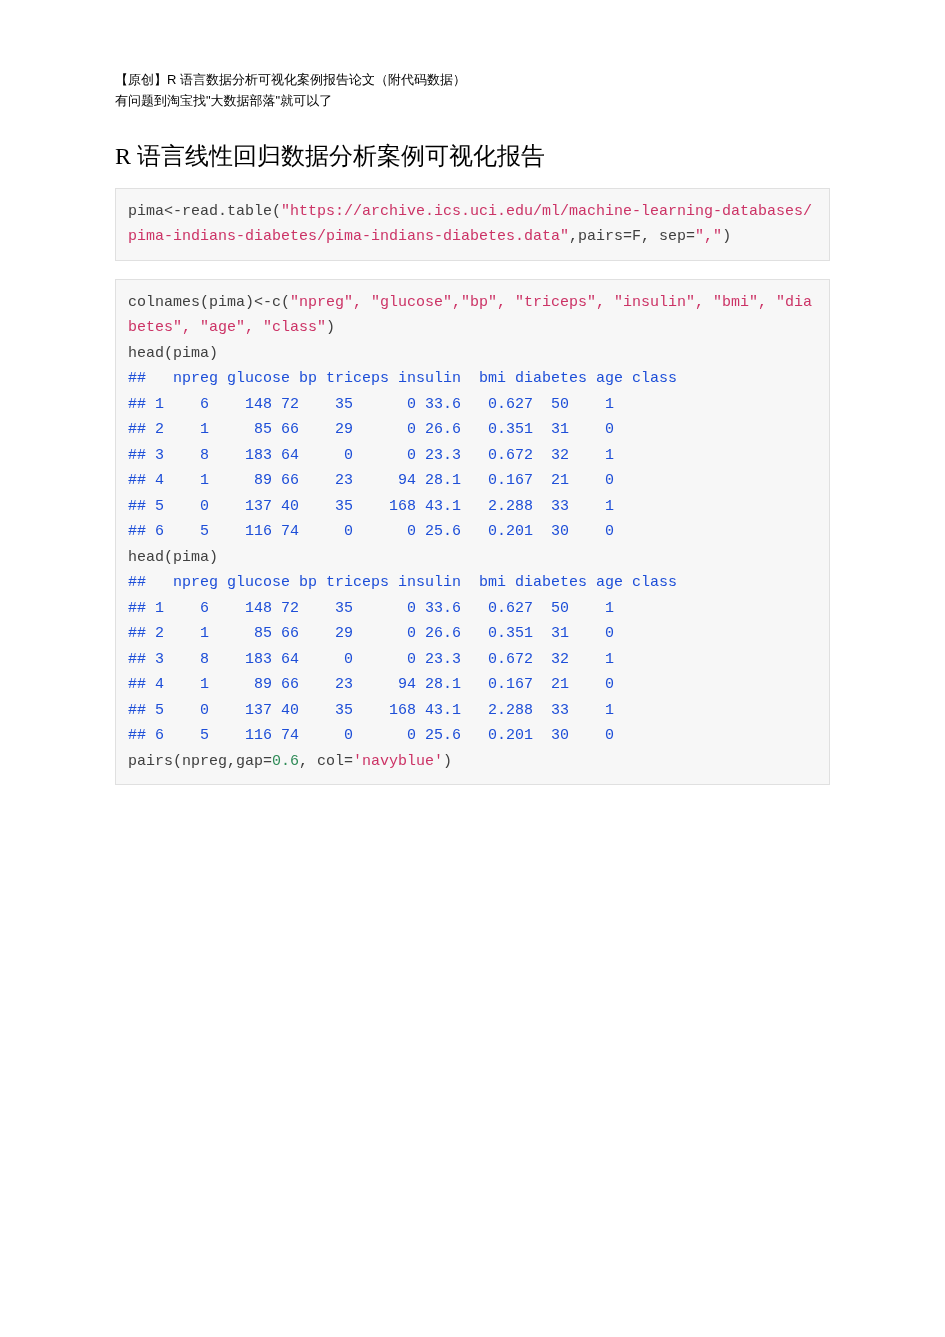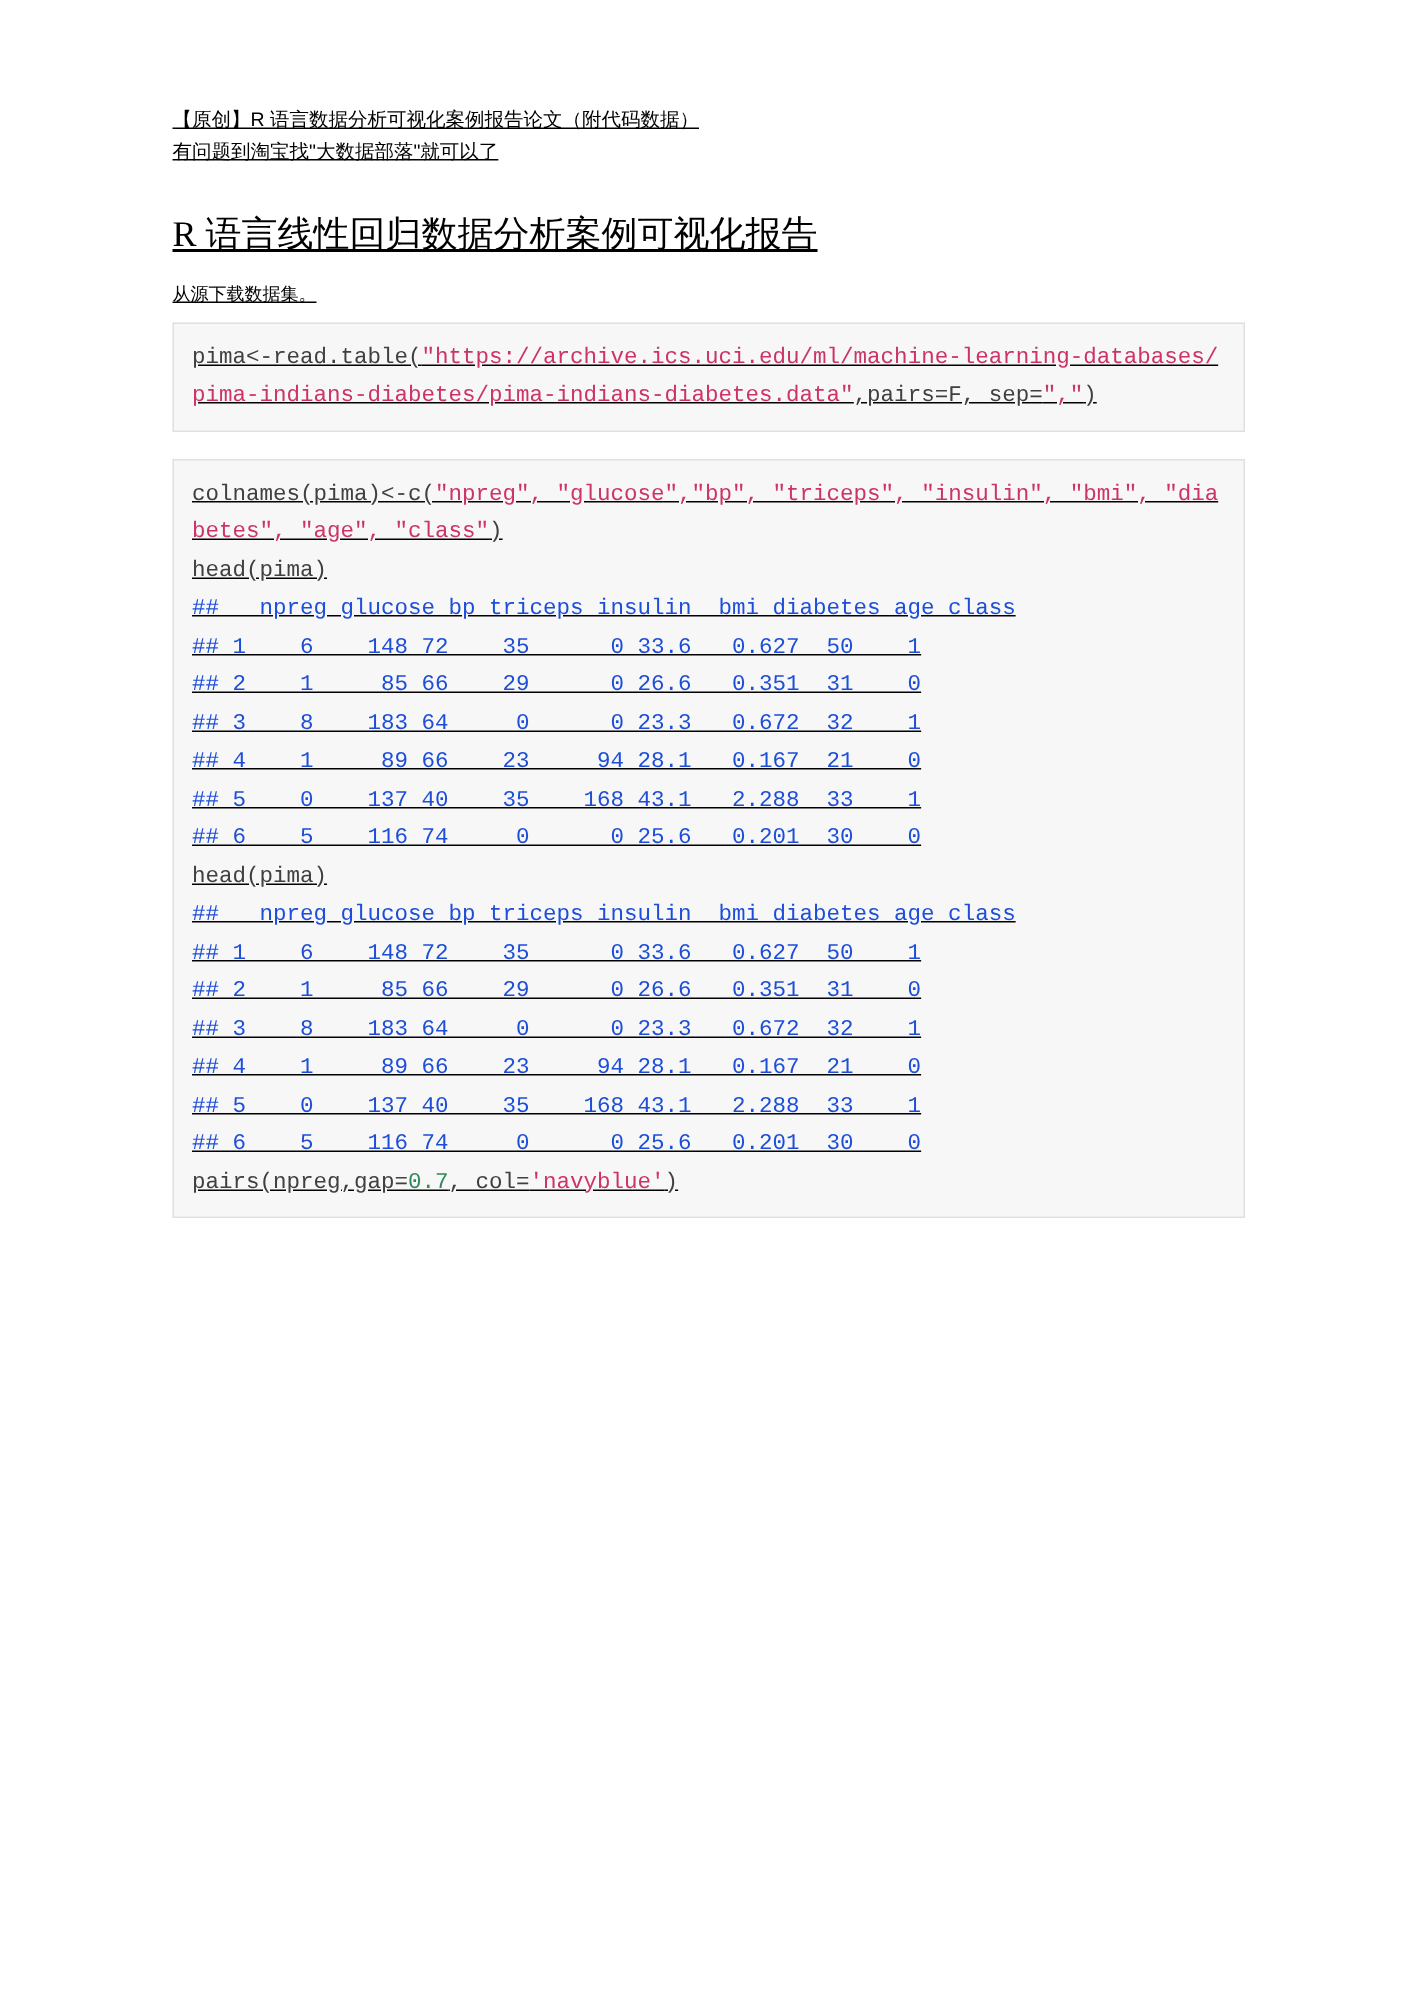--- a/index.html
+++ b/index.html
@@ -5,21 +5,20 @@
   body {
     margin: 0;
     padding: 0;
     background: #ffffff;
     font-family: "Microsoft YaHei", "SimSun", Arial, sans-serif;
     width: 945px;
   }
   .page {
     padding: 70px 115px 40px 115px;
     box-sizing: border-box;
-    text-decoration: underline;
   }
   .header-meta {
     font-size: 13px;
     line-height: 1.6;
     color: #000;
     margin-bottom: 28px;
   }
   .main-title {
     font-size: 24px;
     font-weight: normal;
@@ -63,21 +62,20 @@
 
 <div class="page">
 
   <div class="header-meta">
     <div>【原创】R 语言数据分析可视化案例报告论文（附代码数据）</div>
     <div>有问题到淘宝找"大数据部落"就可以了</div>
   </div>
 
   <h1 class="main-title">R 语言线性回归数据分析案例可视化报告</h1>
 
-  <div class="subtitle">从源下载数据集。</div>
 
   <div class="codeblock"><span class="fn">pima&lt;-read.table(</span><span class="str">"https://archive.ics.uci.edu/ml/machine-learning-databases/pima-indians-diabetes/pima-indians-diabetes.data"</span><span class="fn">,pairs=F, sep=</span><span class="str">","</span><span class="fn">)</span></div>
 
 
   <div class="codeblock"><span class="fn">colnames(pima)&lt;-c(</span><span class="str">"npreg", "glucose","bp", "triceps", "insulin", "bmi", "diabetes", "age", "class"</span><span class="fn">)</span>
 <span class="fn">head(pima)</span>
 <span class="out">##   npreg glucose bp triceps insulin  bmi diabetes age class</span>
 <span class="out">## 1    6    148 72    35      0 33.6   0.627  50    1</span>
 <span class="out">## 2    1     85 66    29      0 26.6   0.351  31    0</span>
 <span class="out">## 3    8    183 64     0      0 23.3   0.672  32    1</span>
@@ -85,15 +83,15 @@
 <span class="out">## 5    0    137 40    35    168 43.1   2.288  33    1</span>
 <span class="out">## 6    5    116 74     0      0 25.6   0.201  30    0</span>
 <span class="fn">head(pima)</span>
 <span class="out">##   npreg glucose bp triceps insulin  bmi diabetes age class</span>
 <span class="out">## 1    6    148 72    35      0 33.6   0.627  50    1</span>
 <span class="out">## 2    1     85 66    29      0 26.6   0.351  31    0</span>
 <span class="out">## 3    8    183 64     0      0 23.3   0.672  32    1</span>
 <span class="out">## 4    1     89 66    23     94 28.1   0.167  21    0</span>
 <span class="out">## 5    0    137 40    35    168 43.1   2.288  33    1</span>
 <span class="out">## 6    5    116 74     0      0 25.6   0.201  30    0</span>
-<span class="fn">pairs(npreg,gap=</span><span class="num">0.7</span><span class="fn">, col=</span><span class="str">'navyblue'</span><span class="fn">)</span></div>
+<span class="fn">pairs(npreg,gap=</span><span class="num">0.6</span><span class="fn">, col=</span><span class="str">'navyblue'</span><span class="fn">)</span></div>
 
 </div>
 
 </body></html>

